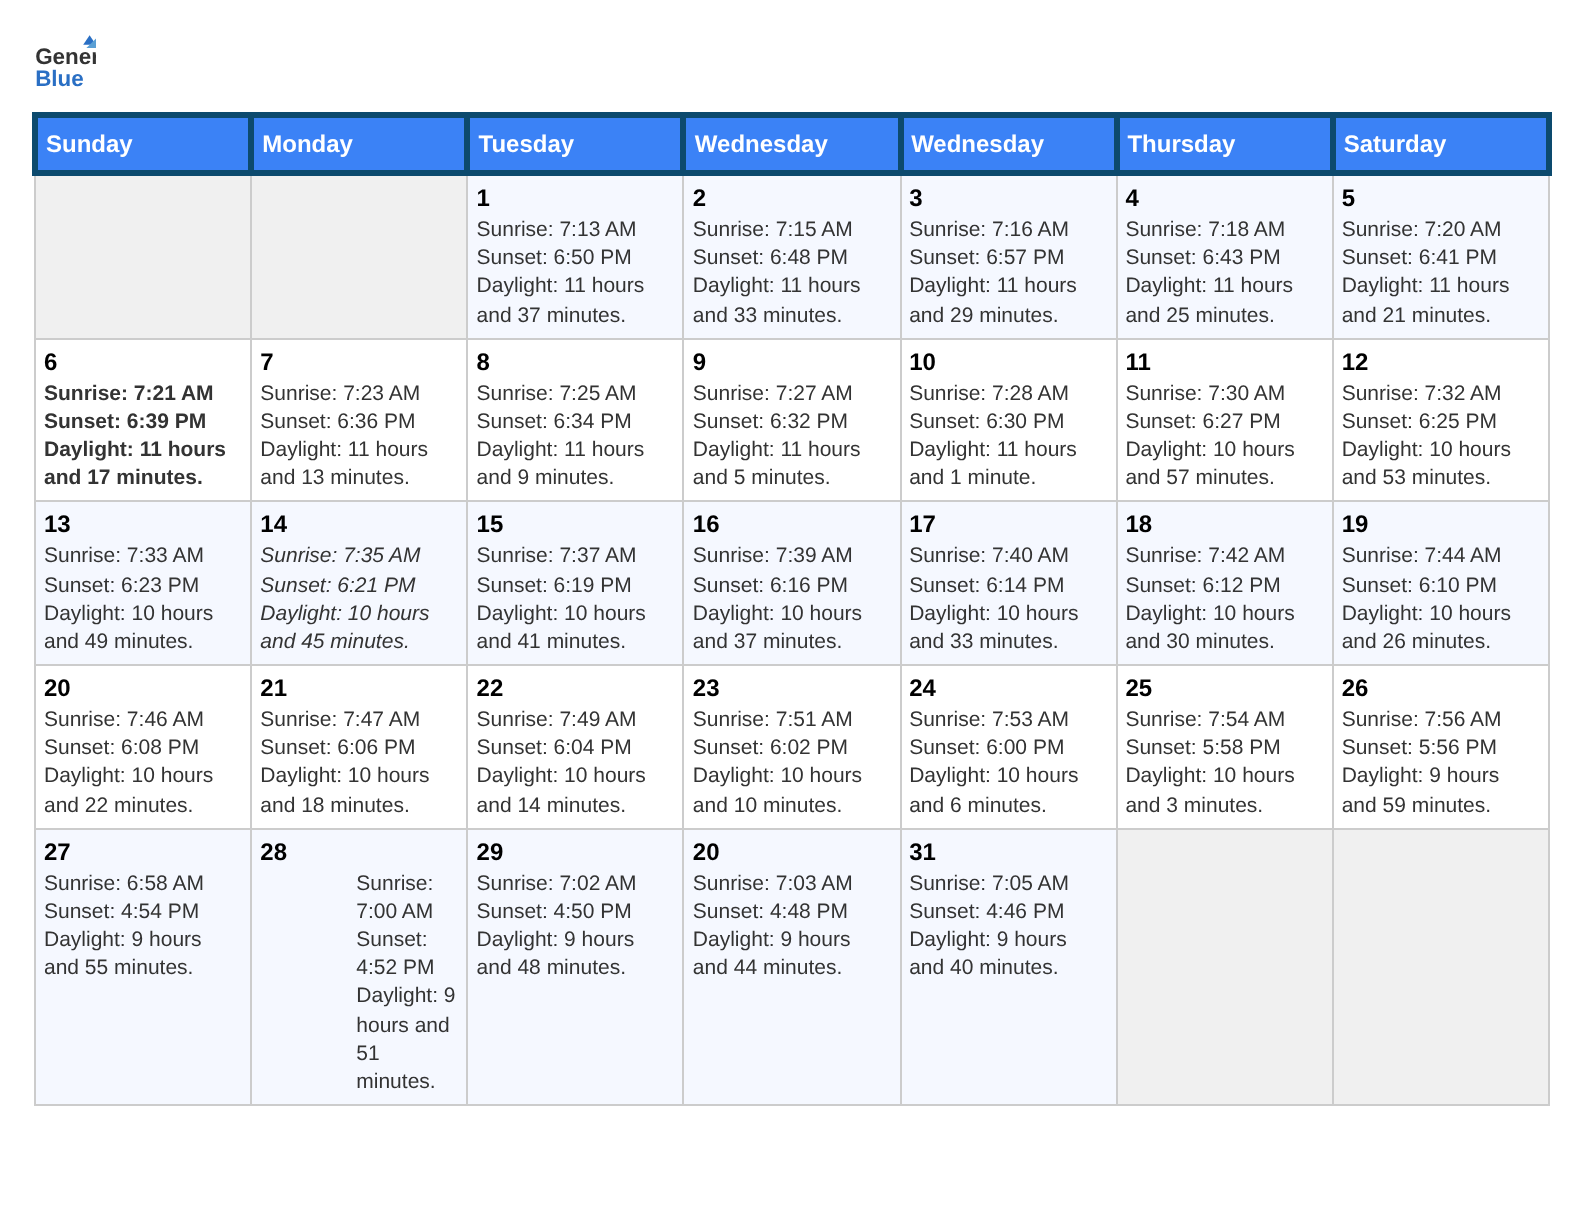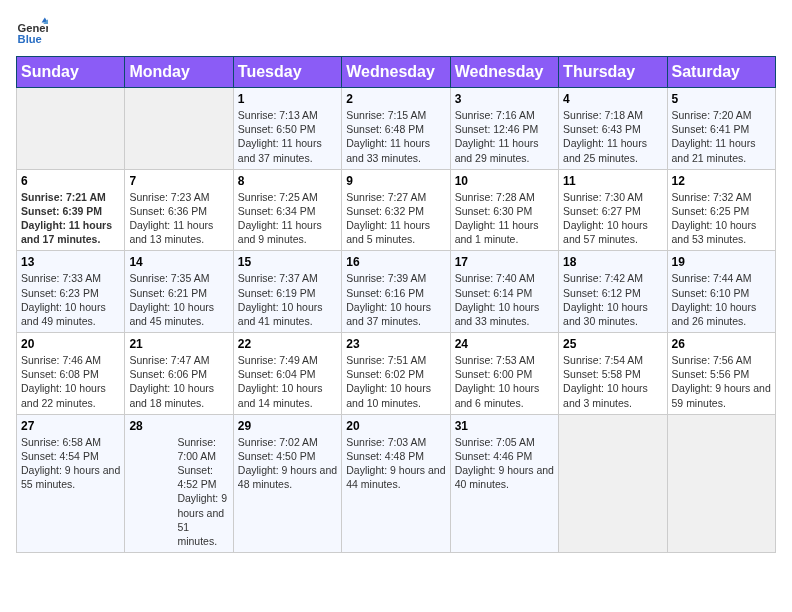--- a/index.html
+++ b/index.html
@@ -36,27 +36,27 @@
     .location {
       font-size: 16px;
       color: #555;
     }
     table {
       width: 100%;
       border-collapse: collapse;
       font-size: 11px;
     }
     thead tr th {
-      background-color: #8b5cf6;
+      background-color: #3b82f6;
       color: #fff;
       padding: 6px 4px;
       text-align: left;
-      font-size: 16px;
+      font-size: 12px;
       font-weight: bold;
-      border: 1px solid #0c4a6e;
+      border: 3px solid #0c4a6e;
     }
     tbody tr td {
       border: 1px solid #ccc;
       vertical-align: top;
       padding: 4px;
       width: 108px;
       min-height: 70px;
     }
     tbody tr:nth-child(odd) td {
       background-color: #f5f8ff;
@@ -125,21 +125,21 @@
         </td>
         <td>
           <span class="day-num">2</span>
           <div class="day-info" style="white-space: pre-line;">Sunrise: 7:15 AM
 Sunset: 6:48 PM
 Daylight: 11 hours and 33 minutes.</div>
         </td>
         <td>
           <span class="day-num">3</span>
           <div class="day-info" style="white-space: pre-line;">Sunrise: 7:16 AM
-Sunset: 12:46 PM
+Sunset: 6:57 PM
 Daylight: 11 hours and 29 minutes.</div>
         </td>
         <td>
           <span class="day-num">4</span>
           <div class="day-info" style="white-space: pre-line;">Sunrise: 7:18 AM
 Sunset: 6:43 PM
 Daylight: 11 hours and 25 minutes.</div>
         </td>
         <td>
           <span class="day-num">5</span>
@@ -194,21 +194,21 @@
       </tr>
       <tr>
         <td>
           <span class="day-num">13</span>
           <div class="day-info" style="white-space: pre-line;">Sunrise: 7:33 AM
 Sunset: 6:23 PM
 Daylight: 10 hours and 49 minutes.</div>
         </td>
         <td>
           <span class="day-num">14</span>
-          <div class="day-info" style="white-space: pre-line;">Sunrise: 7:35 AM
+          <div class="day-info" style="white-space: pre-line; font-style: italic;">Sunrise: 7:35 AM
 Sunset: 6:21 PM
 Daylight: 10 hours and 45 minutes.</div>
         </td>
         <td>
           <span class="day-num">15</span>
           <div class="day-info" style="white-space: pre-line;">Sunrise: 7:37 AM
 Sunset: 6:19 PM
 Daylight: 10 hours and 41 minutes.</div>
         </td>
         <td>

